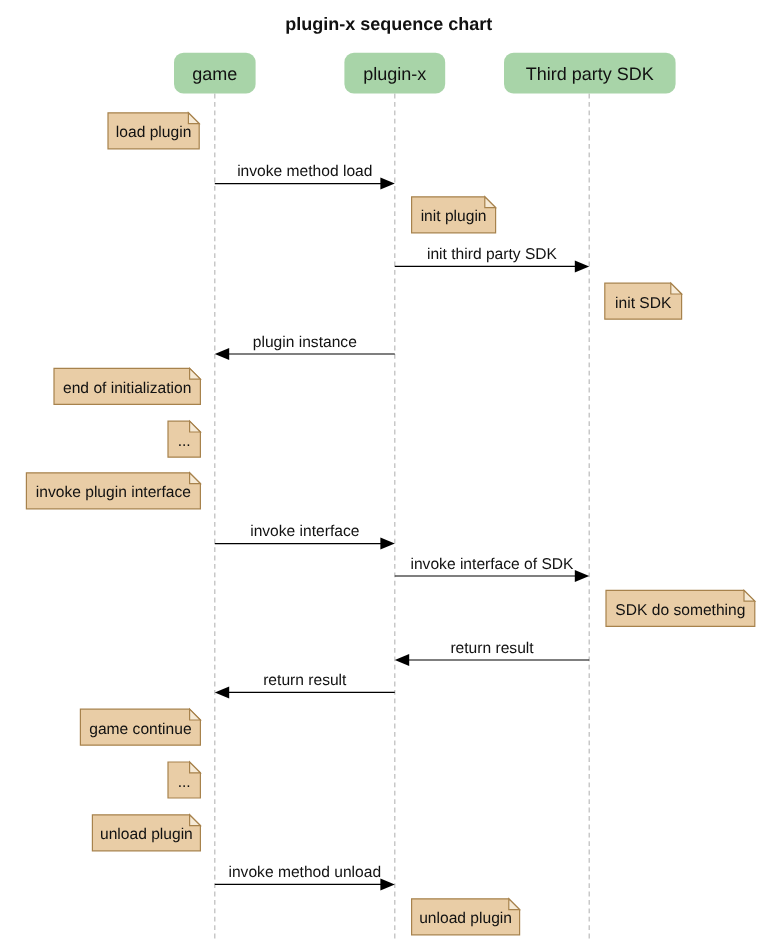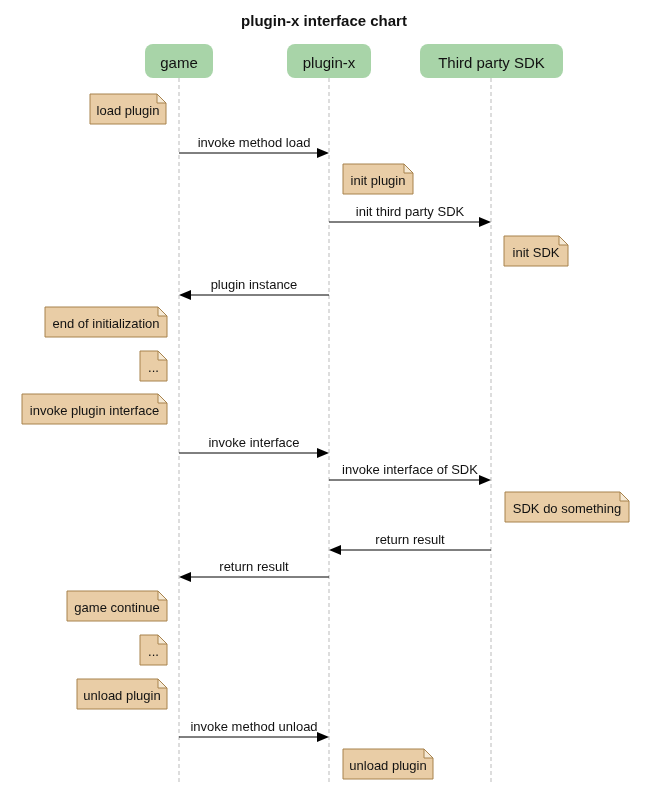--- a/index.html
+++ b/index.html
@@ -26,21 +26,21 @@
     color: #111111;
   }
   svg text {
     font-family: "Liberation Sans", sans-serif;
   }
 </style>
 </head>
 <body>
 
 <div class="canvas">
-  <div class="diagram-title">plugin-x interface chart</div>
+  <div class="diagram-title">plugin-x sequence chart</div>
   <svg id="diagram" width="648" height="786" viewBox="0 0 648 786">
       <line x1="179" y1="78" x2="179" y2="784" stroke="#bbbbbb" stroke-width="1" stroke-dasharray="4,3"></line>
       <line x1="329" y1="78" x2="329" y2="784" stroke="#bbbbbb" stroke-width="1" stroke-dasharray="4,3"></line>
       <line x1="491" y1="78" x2="491" y2="784" stroke="#bbbbbb" stroke-width="1" stroke-dasharray="4,3"></line>
       <rect x="145" y="44" width="68" height="34" rx="8" ry="8" fill="#a8d4a8"></rect>
       <text x="179" y="62" text-anchor="middle" dominant-baseline="central" font-size="15" fill="#111111">game</text>
       <rect x="287" y="44" width="84" height="34" rx="8" ry="8" fill="#a8d4a8"></rect>
       <text x="329" y="62" text-anchor="middle" dominant-baseline="central" font-size="15" fill="#111111">plugin-x</text>
       <rect x="420" y="44" width="143" height="34" rx="8" ry="8" fill="#a8d4a8"></rect>
       <text x="491.5" y="62" text-anchor="middle" dominant-baseline="central" font-size="15" fill="#111111">Third party SDK</text>

